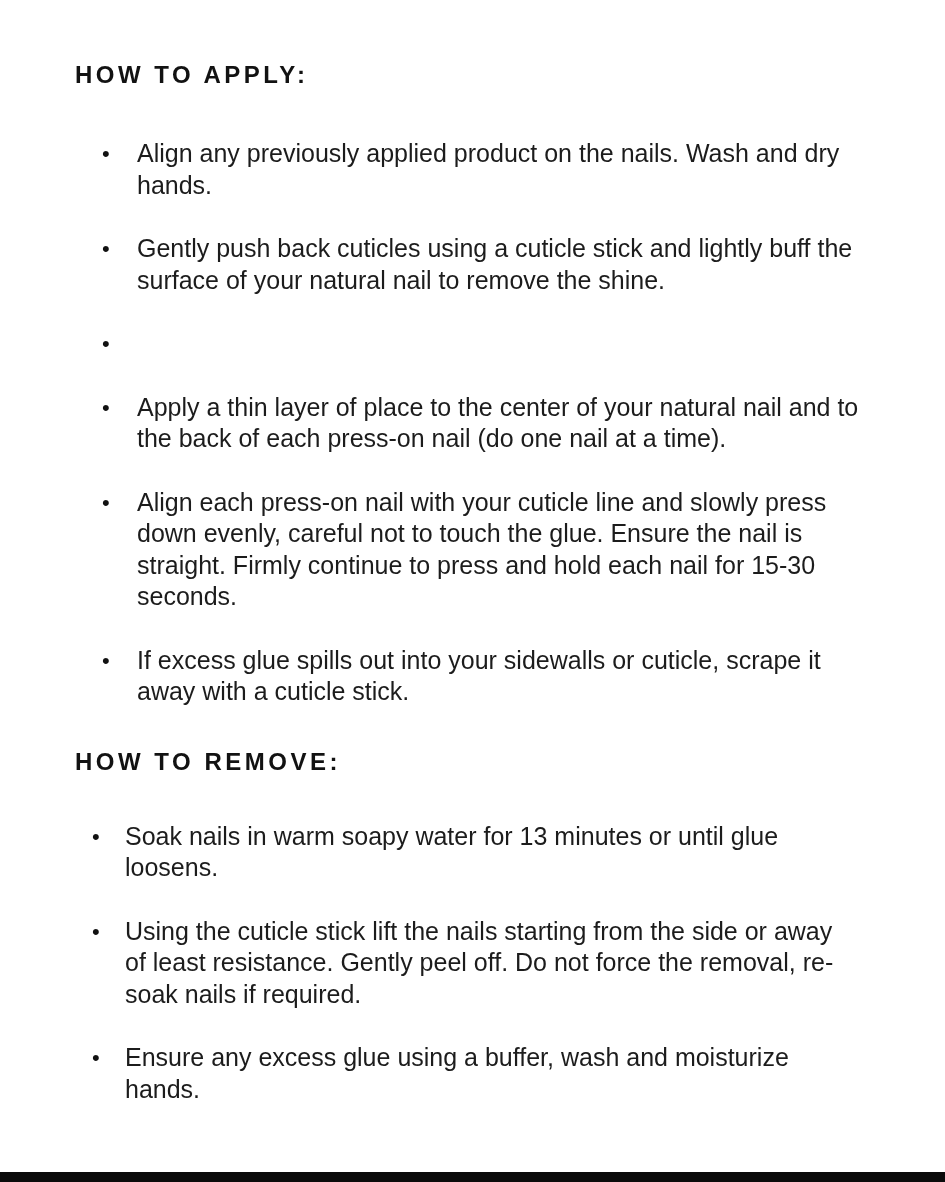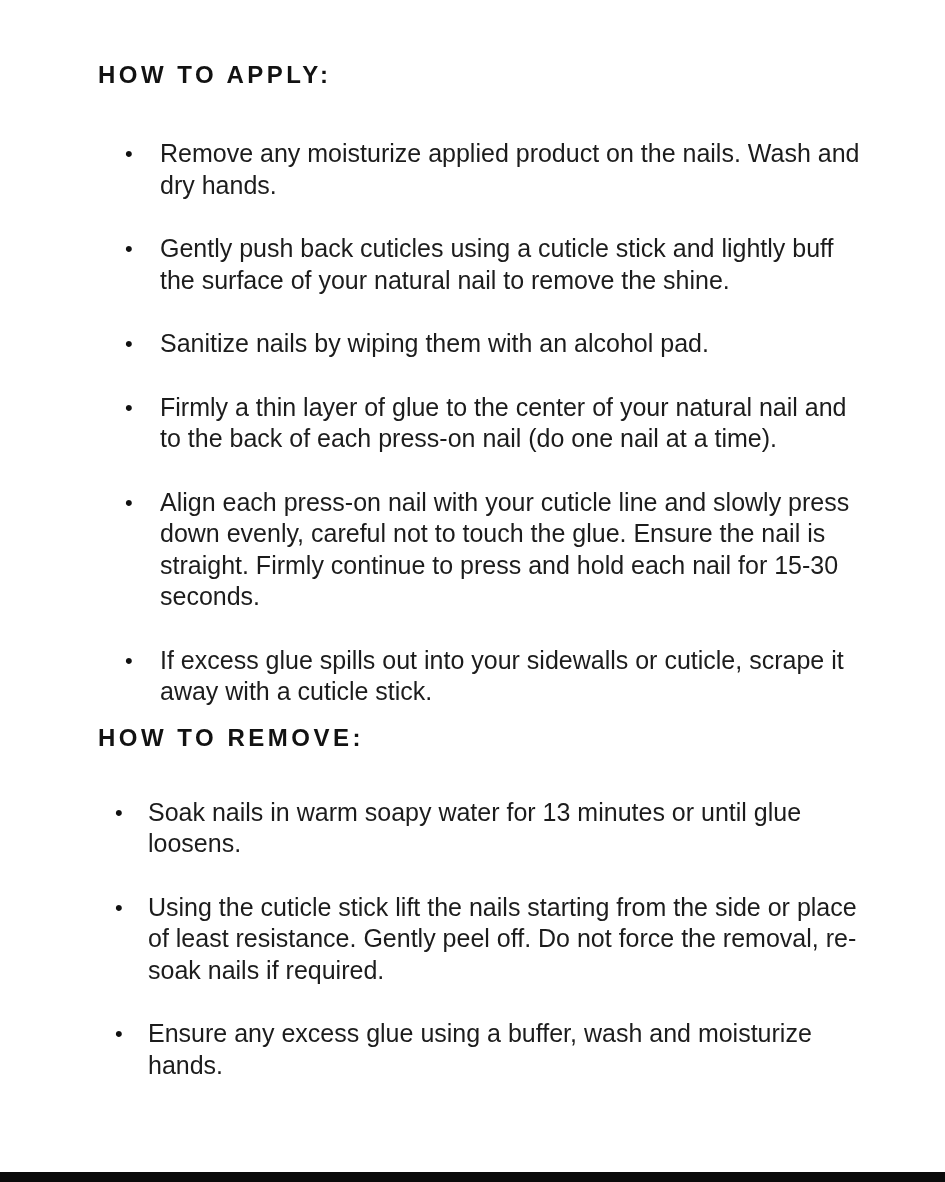--- a/index.html
+++ b/index.html
@@ -14,32 +14,32 @@
     overflow: hidden;
     font-family: "Liberation Sans", "DejaVu Sans", sans-serif;
     color: #1a1a1a;
     -webkit-font-smoothing: antialiased;
   }
   .page {
     position: relative;
     width: 945px;
     height: 1182px;
     box-sizing: border-box;
-    padding: 60px 75px 0 98px;
+    padding: 60px 75px 0 75px;
   }
   .heading {
     margin: 0;
     font-size: 24px;
     line-height: 30px;
     font-weight: 700;
     letter-spacing: 3.5px;
     color: #121212;
   }
   .heading-remove {
-    margin-top: 15px;
+    margin-top: 39px;
   }
   ul.list {
     list-style: none;
     margin: 0;
     padding: 0;
   }
   ul.list-apply {
     margin-top: 48px;
     margin-left: 27px;
   }
@@ -86,33 +86,32 @@
 </head>
 <body>
 
 <div class="page">
 
   <section>
     <h1 class="heading">HOW TO APPLY:</h1>
     <ul class="list list-apply">
       <li class="item">
         <span class="bullet">•</span>
-        <span class="item-text">Remove any moisturize applied product on the nails. Wash and dry hands.</span>
+        <span class="item-text">Align any previously applied product on the nails. Wash and dry hands.</span>
       </li>
       <li class="item">
         <span class="bullet">•</span>
         <span class="item-text">Gently push back cuticles using a cuticle stick and lightly buff the surface of your natural nail to remove the shine.</span>
       </li>
       <li class="item">
         <span class="bullet">•</span>
-        <span class="item-text">Sanitize nails by wiping them with an alcohol pad.</span>
       </li>
       <li class="item">
         <span class="bullet">•</span>
-        <span class="item-text">Firmly a thin layer of glue to the center of your natural nail and to the back of each press-on nail (do one nail at a time).</span>
+        <span class="item-text">Apply a thin layer of place to the center of your natural nail and to the back of each press-on nail (do one nail at a time).</span>
       </li>
       <li class="item">
         <span class="bullet">•</span>
         <span class="item-text">Align each press-on nail with your cuticle line and slowly press down evenly, careful not to touch the glue. Ensure the nail is straight. Firmly continue to press and hold each nail for 15-30 seconds.</span>
       </li>
       <li class="item">
         <span class="bullet">•</span>
         <span class="item-text">If excess glue spills out into your sidewalls or cuticle, scrape it away with a cuticle stick.</span>
       </li>
     </ul>
@@ -120,21 +119,21 @@
 
   <section>
     <h2 class="heading heading-remove">HOW TO REMOVE:</h2>
     <ul class="list list-remove">
       <li class="item">
         <span class="bullet">•</span>
         <span class="item-text">Soak nails in warm soapy water for 13 minutes or until glue loosens.</span>
       </li>
       <li class="item">
         <span class="bullet">•</span>
-        <span class="item-text">Using the cuticle stick lift the nails starting from the side or place of least resistance. Gently peel off. Do not force the removal, re-soak nails if required.</span>
+        <span class="item-text">Using the cuticle stick lift the nails starting from the side or away of least resistance. Gently peel off. Do not force the removal, re-soak nails if required.</span>
       </li>
       <li class="item">
         <span class="bullet">•</span>
         <span class="item-text">Ensure any excess glue using a buffer, wash and moisturize hands.</span>
       </li>
     </ul>
   </section>
 
   <div class="footer-bar"></div>
 </div>

